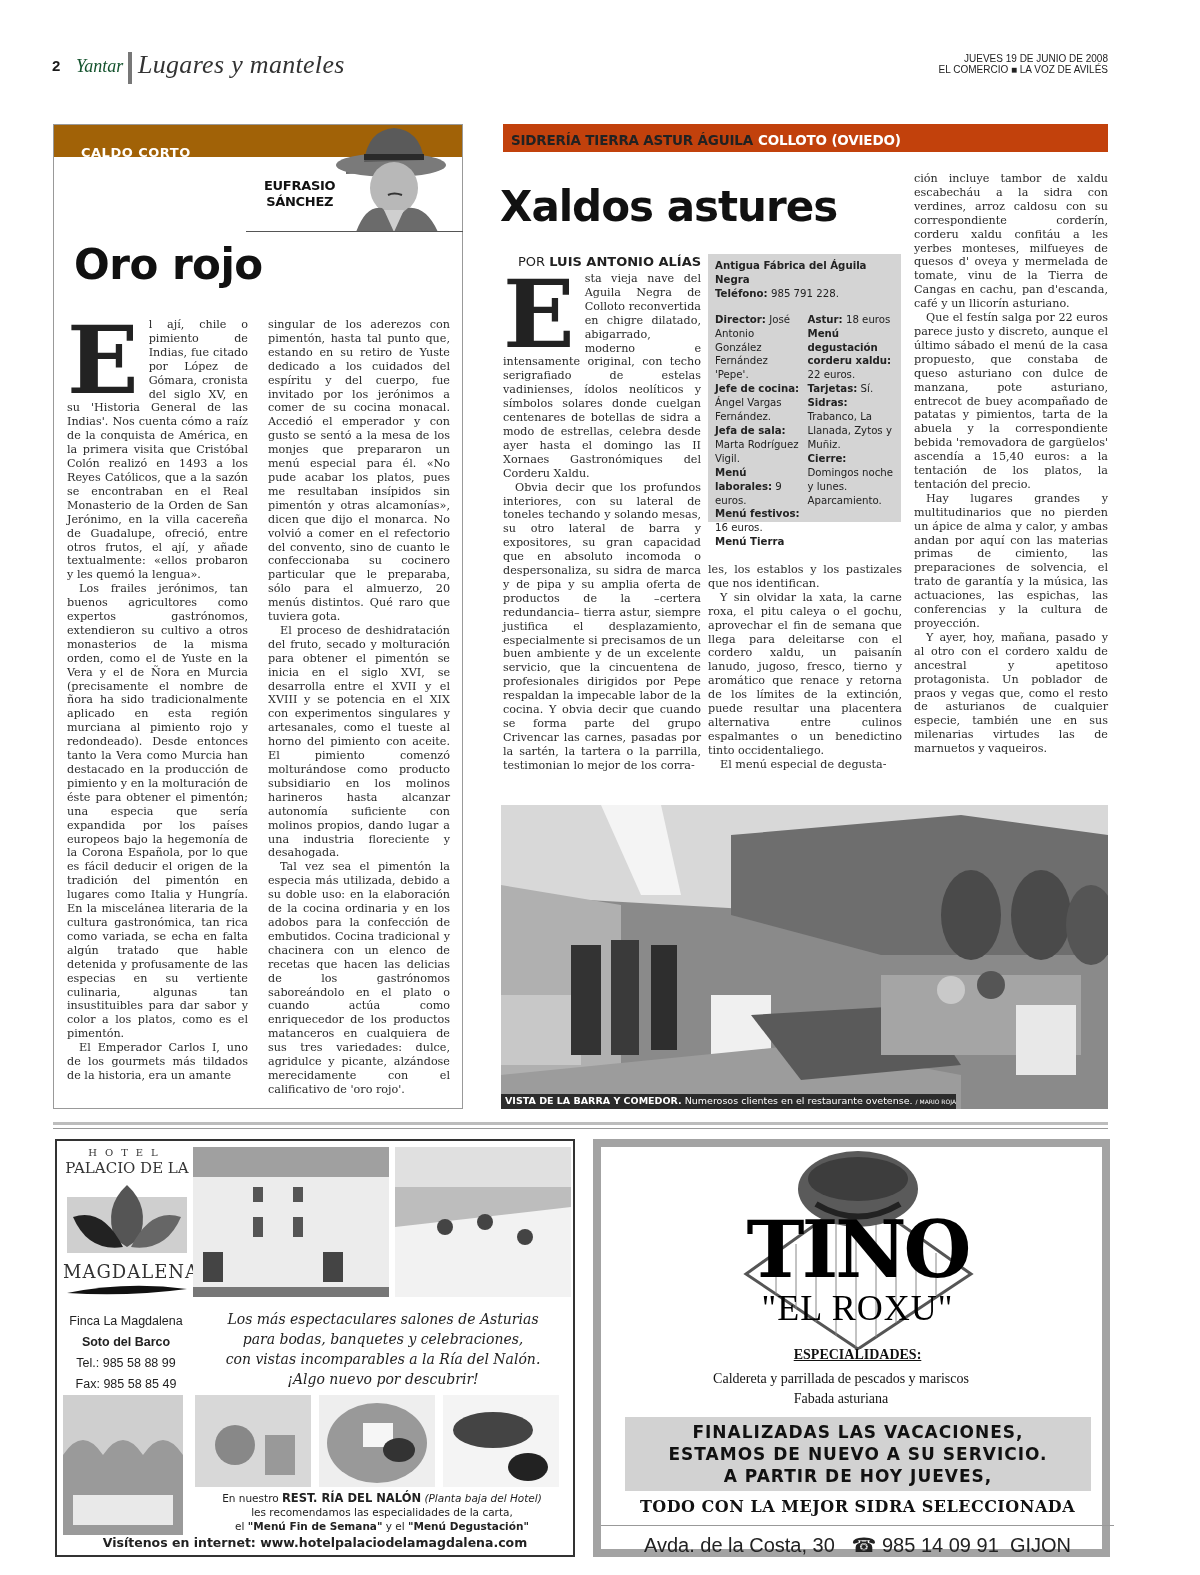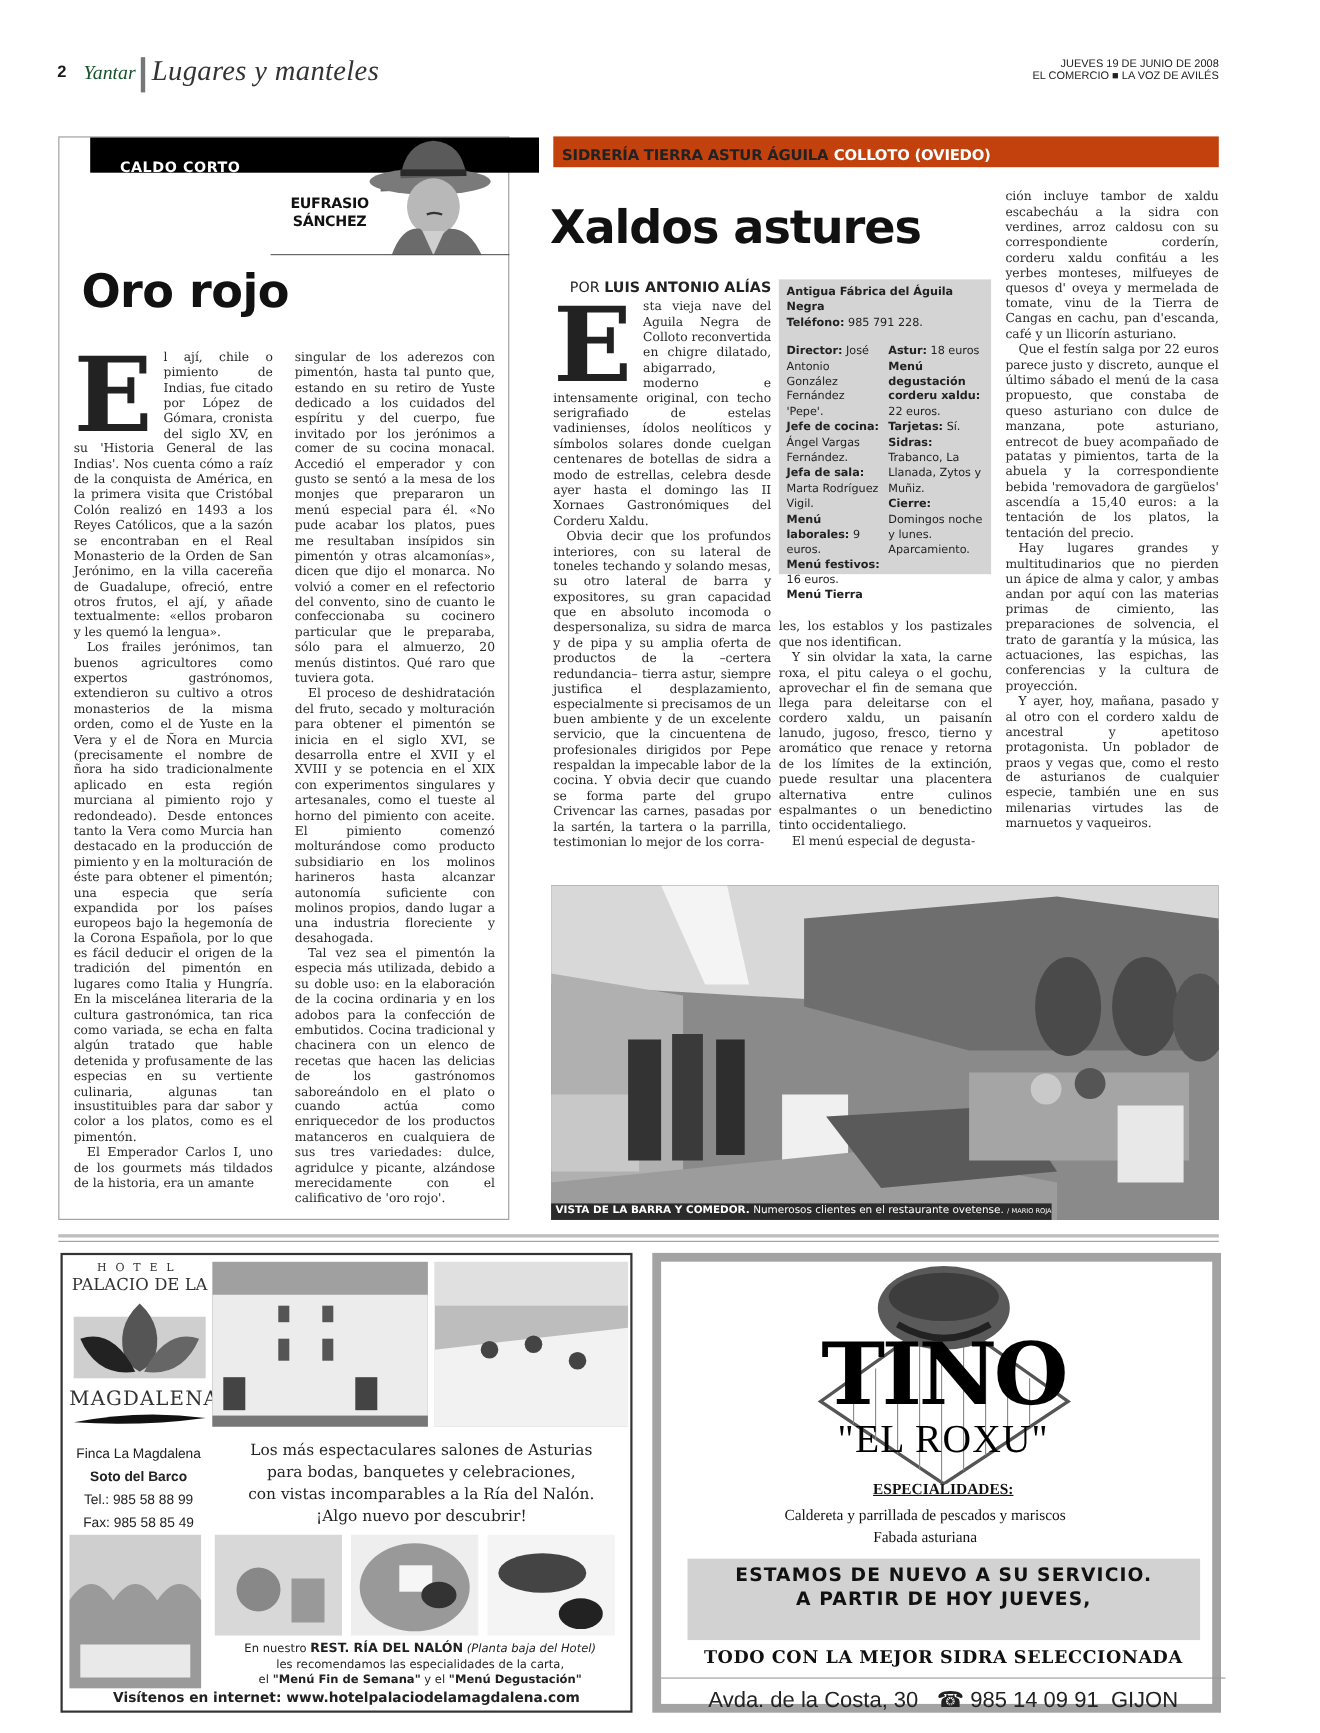--- a/index.html
+++ b/index.html
@@ -11,21 +11,21 @@
 
   
   .page-num { left: 52px; top: 57px; font-family: "Liberation Sans", sans-serif; font-weight: bold; font-size: 15px; }
   .section-small { left: 76px; top: 56px; font-family: "Liberation Serif", serif; font-style: italic; font-size: 18px; color: #14532d; }
   .section-bar { left: 128px; top: 52px; width: 4px; height: 32px; background: #777; }
   .section-title { left: 138px; top: 50px; font-family: "Liberation Serif", serif; font-style: italic; font-size: 26px; color: #333; letter-spacing: 0.3px; }
   .header-right { right: 92px; top: 53px; text-align: right; font-family: "Liberation Sans", sans-serif; font-size: 10px; line-height: 11px; color: #222; }
 
   
   .left-box { left: 53px; top: 124px; width: 410px; height: 985px; border: 1px solid #999; }
-  .kicker-bar { position: absolute; left: 0; top: 0; width: 100%; height: 32px; background: #000000; margin-left: 28px; }
+  .kicker-bar { position: absolute; left: 0; top: 0; width: 100%; height: 32px; background: #a16207; }
   .kicker-text { position: absolute; left: 27px; top: 20px; font-family: "DejaVu Sans", sans-serif; font-weight: bold; font-size: 13px; color: #fff; letter-spacing: 0.5px; }
   .author-name { position: absolute; left: 210px; top: 53px; font-family: "DejaVu Sans", sans-serif; font-weight: bold; font-size: 13px; line-height: 16px; color: #111; letter-spacing: -0.3px; text-align: center; }
   .author-photo { position: absolute; left: 272px; top: -15px; width: 137px; height: 122px; }
   .author-rule { position: absolute; left: 192px; top: 106px; width: 217px; height: 1px; background: #555; }
   .headline-left { position: absolute; left: 20px; top: 115px; font-family: "DejaVu Sans", sans-serif; font-weight: bold; font-size: 42px; letter-spacing: -0.5px; color: #111; }
 
   .col { position: absolute; font-size: 11.2px; line-height: 13.9px; text-align: justify; hyphens: manual; color: #2a2a2a; }
   .col p { text-indent: 12px; }
   .col p.first { text-indent: 0; }
   .dropcap { float: left; font-family: "DejaVu Serif", serif; font-weight: bold; font-size: 94px; line-height: 76px; margin: 4px 10px 0 0; color: #222; }
@@ -221,21 +221,21 @@
         <circle cx="90" cy="75" r="8" fill="#444"></circle>
         <circle cx="130" cy="90" r="8" fill="#444"></circle>
       </svg>
   </div>
   <div style="position:absolute; left:4px; top:170px; width:130px; text-align:center; font-family:'Liberation Sans',sans-serif; font-size:12.5px; line-height:21px; color:#222;">
     <div>Finca La Magdalena</div>
     <div style="font-weight:bold;">Soto del Barco</div>
     <div>Tel.: 985 58 88 99</div>
     <div>Fax: 985 58 85 49</div>
   </div>
-  <div style="position:absolute; left:140px; top:168px; width:372px; text-align:center; font-family:'DejaVu Serif',serif; font-size:14px; line-height:20px; color:#222;">
+  <div style="position:absolute; left:140px; top:168px; width:372px; text-align:center; font-family:'DejaVu Serif',serif; font-style:italic; font-size:14px; line-height:20px; color:#222;">
     <div>Los más espectaculares salones de Asturias</div>
     <div>para bodas, banquetes y celebraciones,</div>
     <div>con vistas incomparables a la Ría del Nalón.</div>
     <div>¡Algo nuevo por descubrir!</div>
   </div>
   <div style="position:absolute; left:6px; top:254px; width:120px; height:140px;">
     <svg width="120" height="140" viewBox="0 0 120 140">
         <rect width="120" height="140" fill="#cfcfcf"></rect>
         <path d="M0 60 Q20 30 40 60 Q60 30 80 60 Q100 30 120 60 V140 H0 Z" fill="#9a9a9a"></path>
         <rect x="10" y="100" width="100" height="30" fill="#e9e9e9"></rect>
@@ -290,20 +290,21 @@
     <path d="M80 55 Q122 80 164 55" stroke="#222" stroke-width="6" fill="none"></path>
   </svg>
   <div style="position:absolute; left:0; top:64px; width:513px; text-align:center; font-family:'DejaVu Serif',serif; font-weight:bold; font-size:78px; letter-spacing:-3px; color:#000; line-height:1;">TINO</div>
   <div style="position:absolute; left:0; top:140px; width:513px; text-align:center; font-family:'Liberation Serif',serif; font-size:36px; color:#000; letter-spacing:1px;">"EL ROXU"</div>
   <div style="position:absolute; left:0; top:200px; width:513px; text-align:center; font-family:'Liberation Serif',serif; font-weight:bold; font-size:14px; text-decoration:underline; color:#111;">ESPECIALIDADES:</div>
   <div style="position:absolute; left:0; top:222px; width:480px; text-align:center; font-family:'Liberation Serif',serif; font-weight:normal; font-size:14px; line-height:20px; color:#111;">
     <div>Caldereta y parrillada de pescados y mariscos</div>
     <div>Fabada asturiana</div>
   </div>
   <div style="position:absolute; left:24px; top:270px; width:466px; height:74px; background:#d2d2d2; text-align:center; font-family:'DejaVu Sans',sans-serif; font-weight:bold; font-size:17px; line-height:22px; padding-top:4px; color:#111; letter-spacing:1px;">
+    <div>FINALIZADAS LAS VACACIONES,</div>
     <div>ESTAMOS DE NUEVO A SU SERVICIO.</div>
     <div>A PARTIR DE HOY JUEVES,</div>
   </div>
   <div style="position:absolute; left:0; top:350px; width:513px; text-align:center; font-family:'DejaVu Serif',serif; font-weight:bold; font-size:16px; color:#111; letter-spacing:0.5px;">TODO CON LA MEJOR SIDRA SELECCIONADA</div>
   <div style="position:absolute; left:0; top:378px; width:513px; height:1px; background:#999;"></div>
   <div style="position:absolute; left:0; top:386px; width:513px; text-align:center; font-family:'Liberation Sans',sans-serif; font-size:20px; color:#222;">
     <span>Avda. de la Costa, 30</span>
     &nbsp;&nbsp;<span>☎</span>
     <span>985 14 09 91</span>
     &nbsp;<span>GIJON</span>

